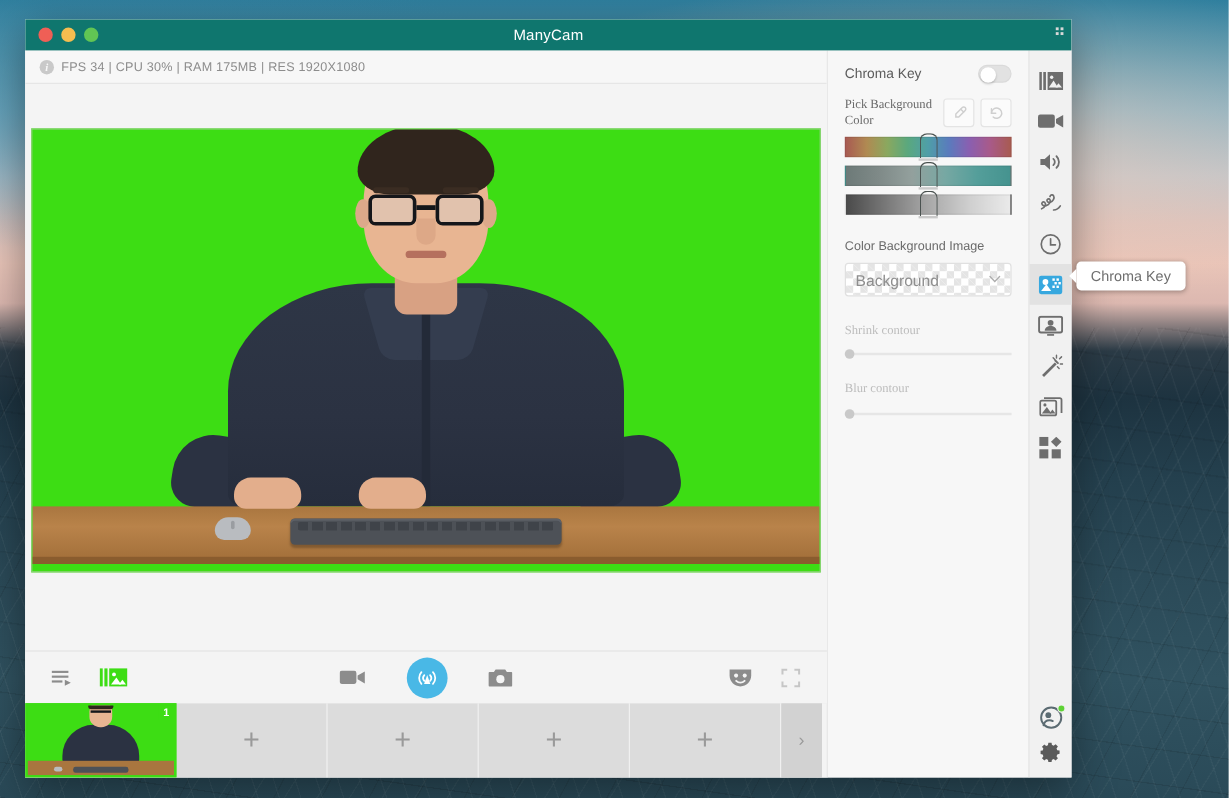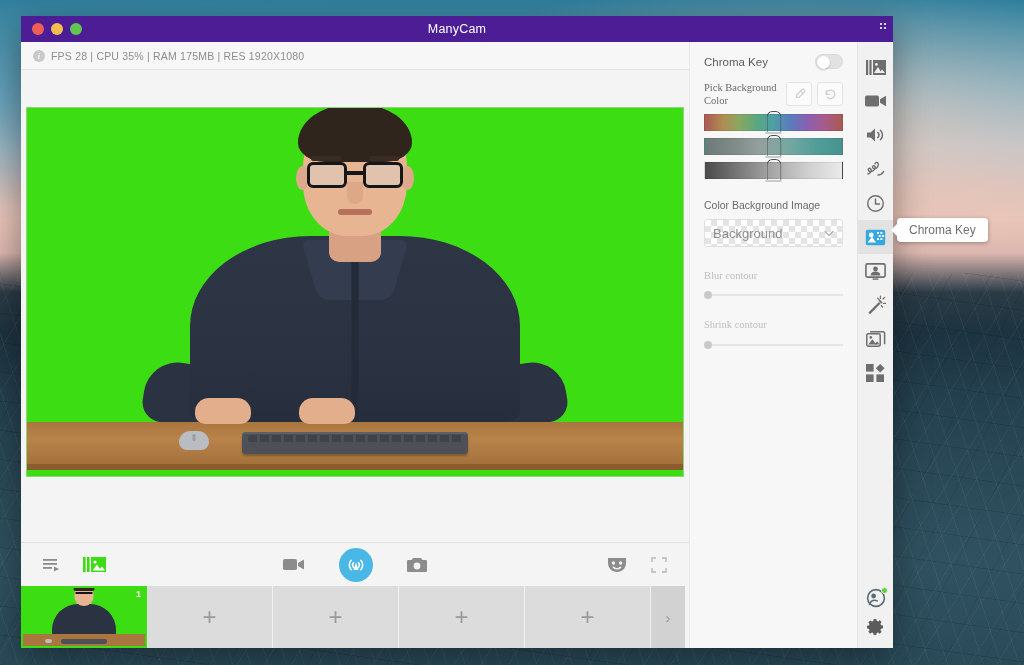--- a/index.html
+++ b/index.html
@@ -40,21 +40,21 @@
     width: 872px; height: 632px;
     background: #f2f2f2;
     box-shadow: 0 10px 34px rgba(0,0,0,0.40);
     overflow: hidden;
     display: flex; flex-direction: column;
     z-index: 5;
   }
 
   
   #titlebar {
-    height: 26px; flex: 0 0 26px; background: #4c1d95;
+    height: 26px; flex: 0 0 26px; background: #0f766e;
     display: flex; align-items: center; position: relative;
   }
   #traffic { display: flex; gap: 7px; padding-left: 11px; }
   .dot { width: 12px; height: 12px; border-radius: 50%; }
   .dot.red { background: #ef5f56; }
   .dot.yellow { background: #f5bd4f; }
   .dot.green { background: #61c554; }
   #title {
     position: absolute; left: 0; right: 0; text-align: center;
     color: #ffffff; font-size: 12.5px; letter-spacing: .2px;
@@ -287,21 +287,21 @@
       </div>
       <div id="title">ManyCam</div>
     </div>
 
     <div id="body">
 
       <div id="leftcol">
 
         <div id="statusbar">
           <div class="info-icon">i</div>
-          <div id="statustext">FPS 28 | CPU 35% | RAM 175MB | RES 1920X1080</div>
+          <div id="statustext">FPS 34 | CPU 30% | RAM 175MB | RES 1920X1080</div>
         </div>
 
         <div id="stage">
           <div id="video">
             <div class="person">
               <div class="arm-l"></div>
               <div class="arm-r"></div>
               <div class="torso">
                 <div class="collar-l"></div>
                 <div class="collar-r"></div>
@@ -491,28 +491,28 @@
         <div class="dropdown">
           <span class="dropdown-text">Background</span>
           <span class="dd-chev">
             <svg width="10" height="7" viewBox="0 0 10 7">
                 <path d="M1 1.5 5 5.5 9 1.5" stroke="#aeaeae" stroke-width="1.2" fill="none" stroke-linecap="round"></path>
               </svg>
           </span>
         </div>
 
         <div class="slider-group">
-          <div class="panel-label small dim">Blur contour</div>
+          <div class="panel-label small dim">Shrink contour</div>
           <div class="slider-line">
             <span class="handle"></span>
           </div>
         </div>
 
         <div class="slider-group">
-          <div class="panel-label small dim">Shrink contour</div>
+          <div class="panel-label small dim">Blur contour</div>
           <div class="slider-line">
             <span class="handle"></span>
           </div>
         </div>
       </div>
 
       <div id="rail">
         <div class="rail-item">
           <svg width="20" height="15" viewBox="0 0 20 15">
               <g fill="#6e6e6e">

